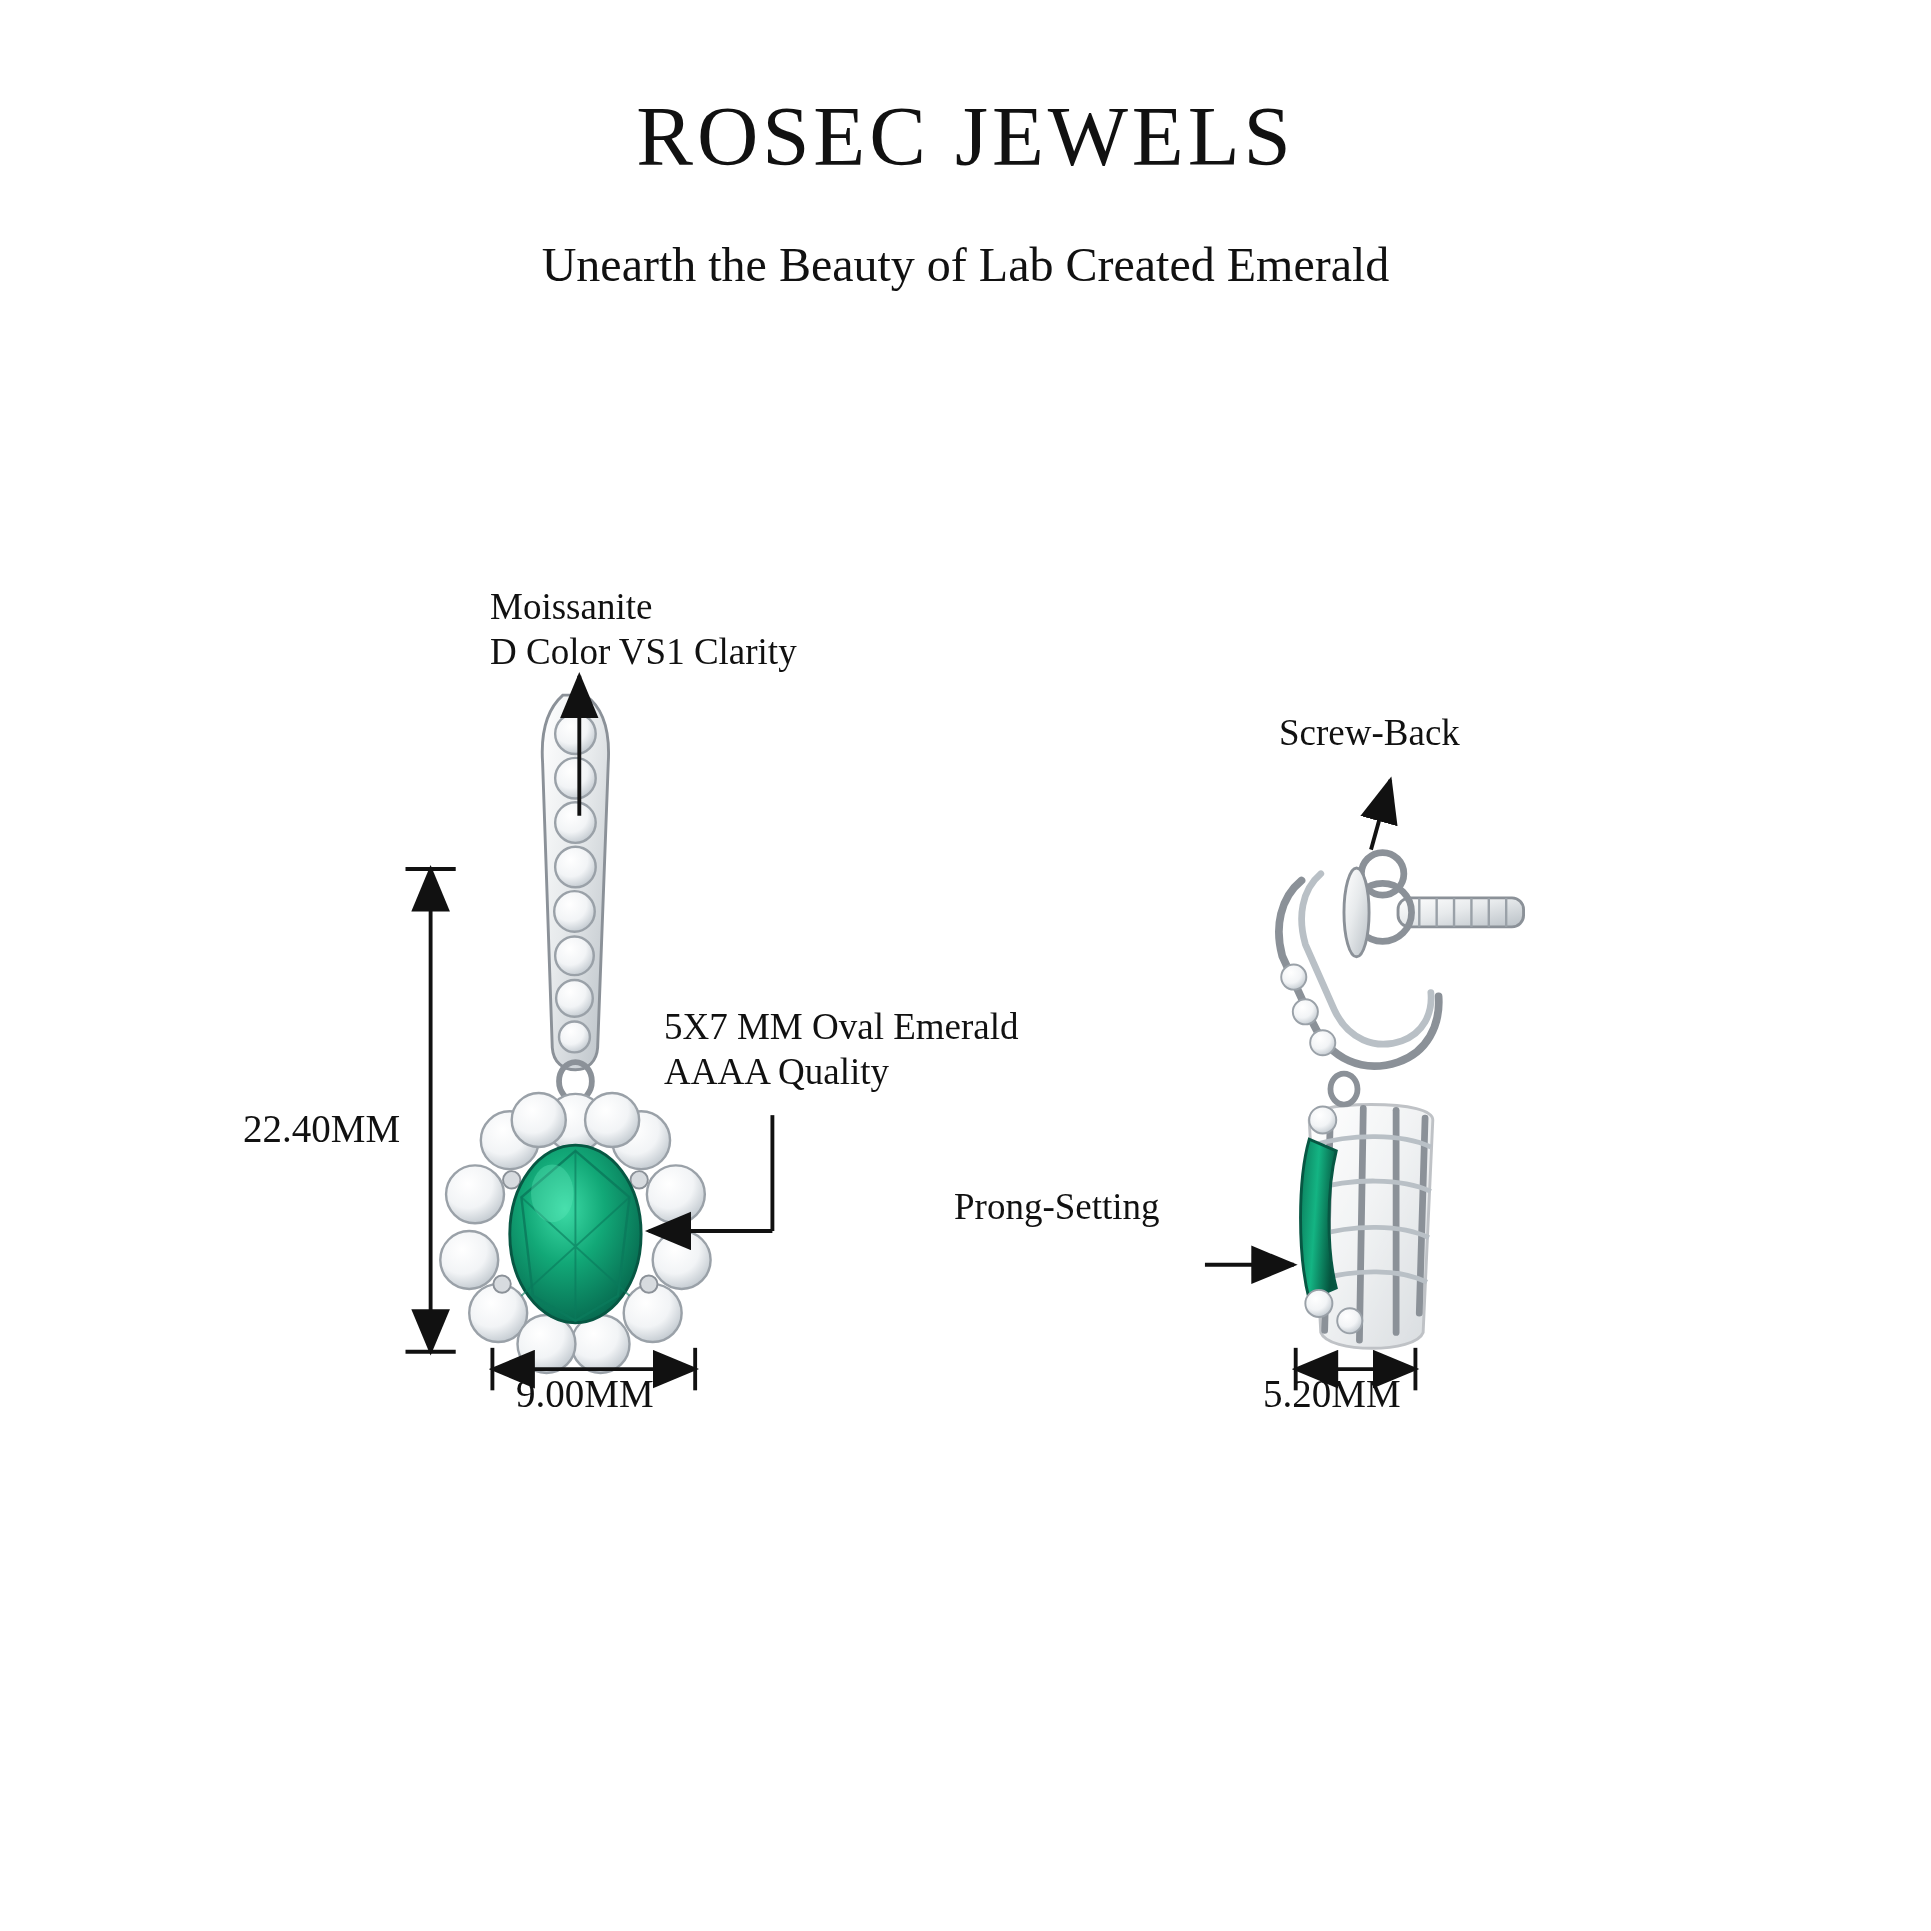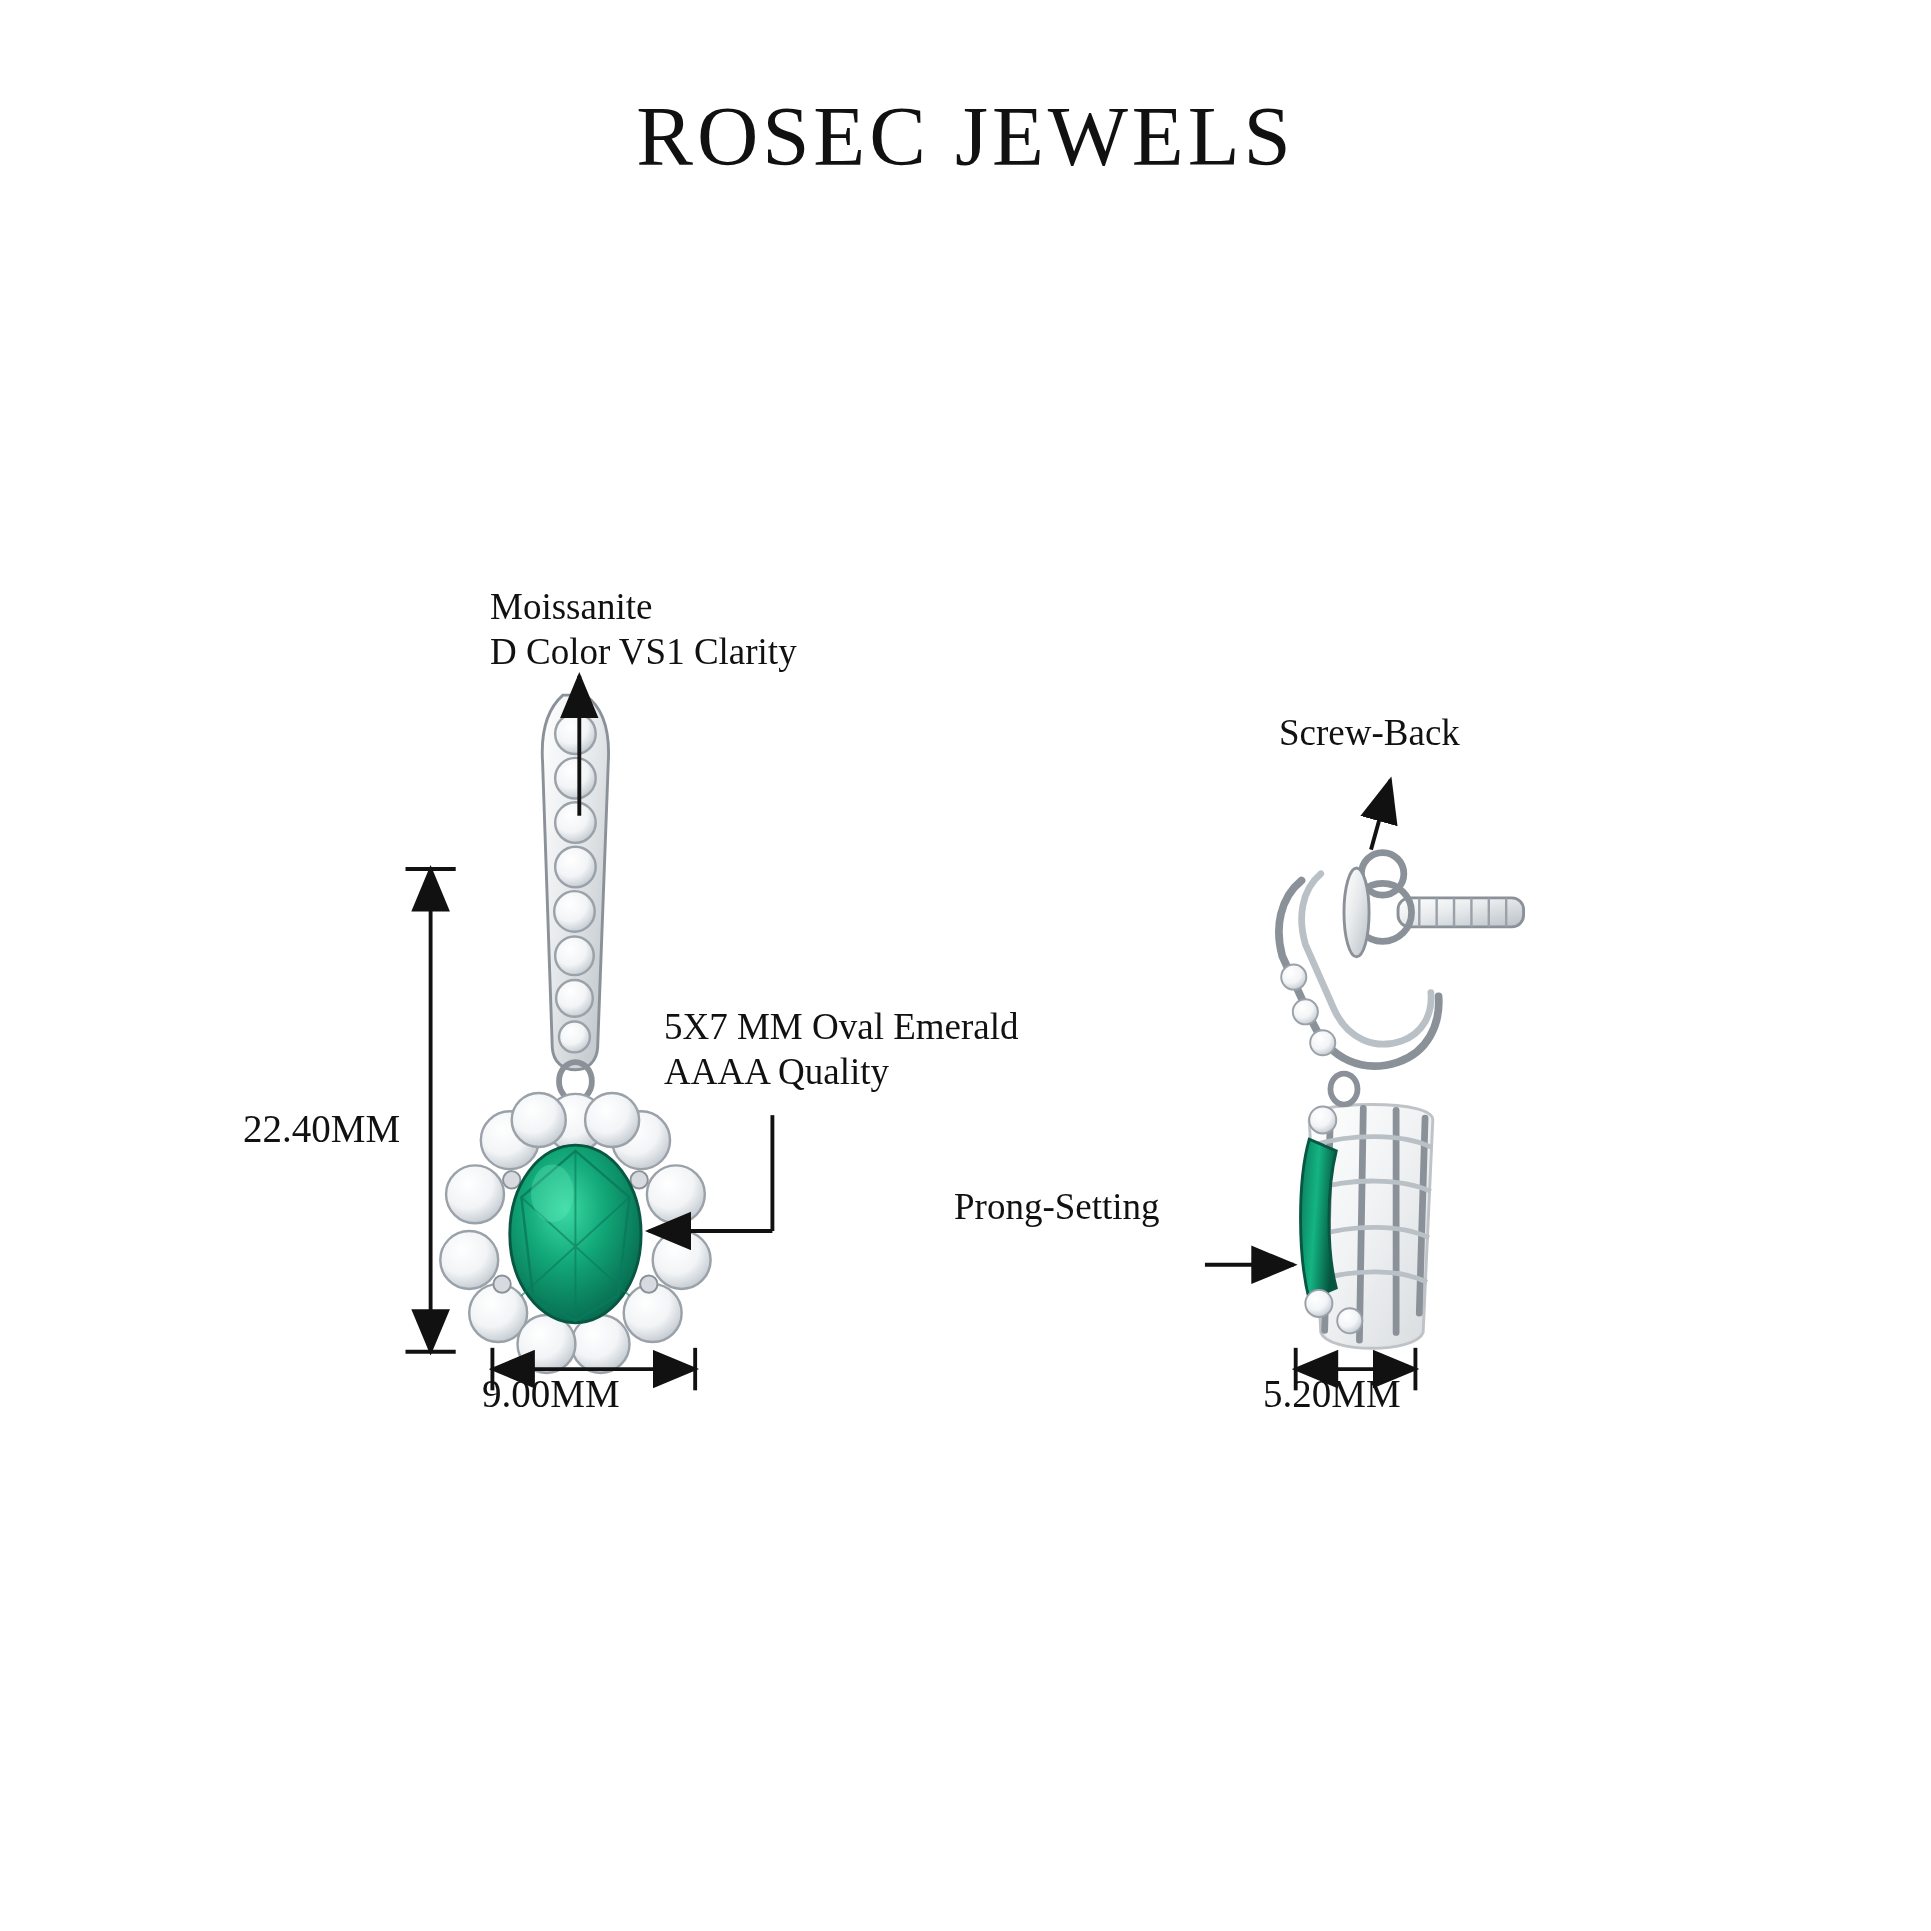--- a/index.html
+++ b/index.html
@@ -65,36 +65,37 @@
   #ann-prong      { left: 954px; top: 1184px; }
 
   .dim-label {
     position: absolute;
     font-family: "Liberation Serif", serif;
     font-size: 39px;
     color: #111;
     text-align: center;
   }
   #dim-height { left: 243px; top: 1106px; }
-  #dim-width  { left: 482px; top: 1371px; }
+  #dim-width  { left: 516px; top: 1371px; }
   #dim-depth  { left: 1263px; top: 1371px; }
 
   svg.overlay {
     position: absolute;
     left: 0; top: 0;
     width: 1931px; height: 1931px;
     pointer-events: none;
   }
 </style>
 </head>
 <body>
 
 <div class="frame">
 
   <div class="brand-title">ROSEC JEWELS</div>
+  <div class="tagline">Unearth the Beauty of Lab Created Emerald</div>
 
   <div class="ann" id="ann-moissanite">Moissanite
 D Color VS1 Clarity</div>
   <div class="ann" id="ann-emerald">5X7 MM Oval Emerald
 AAAA Quality</div>
   <div class="ann" id="ann-screwback">Screw-Back</div>
   <div class="ann" id="ann-prong">Prong-Setting</div>
 
   <div class="dim-label" id="dim-height">22.40MM</div>
   <div class="dim-label" id="dim-width">9.00MM</div>

